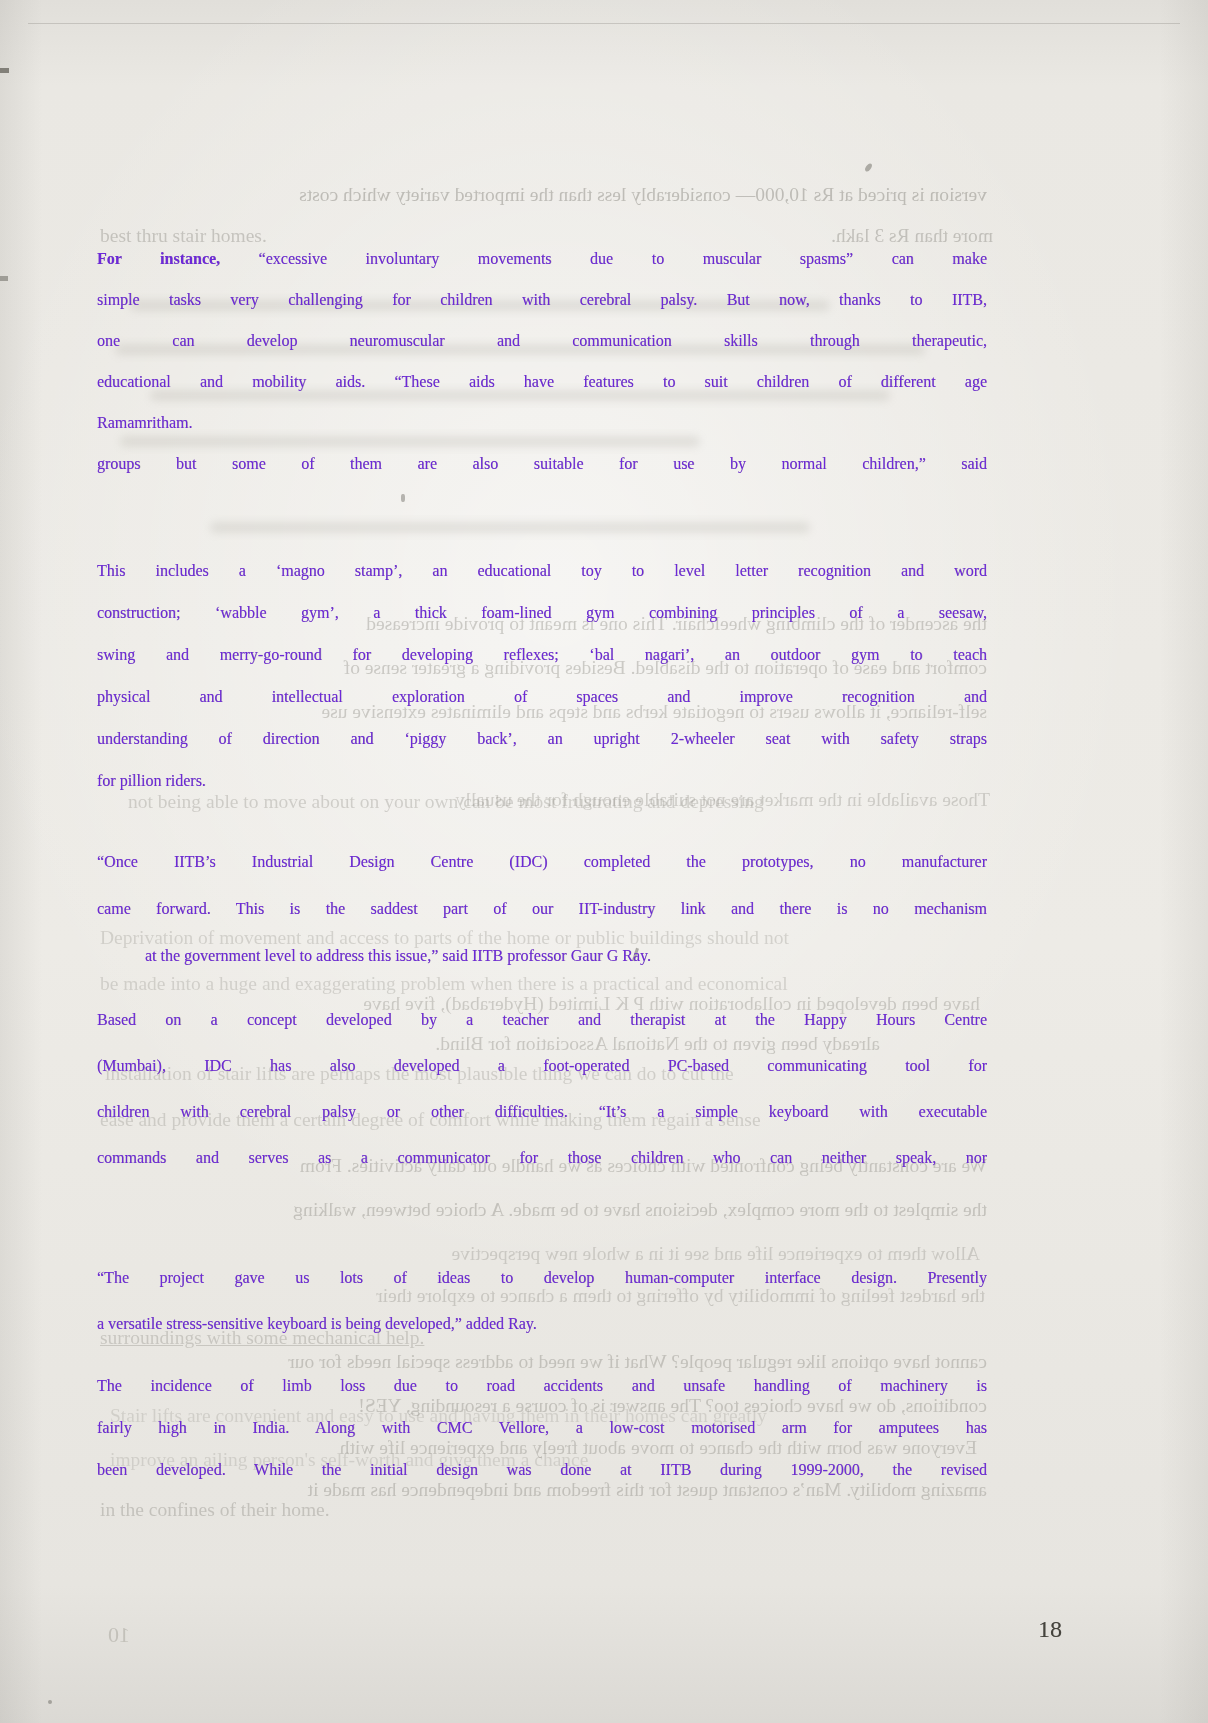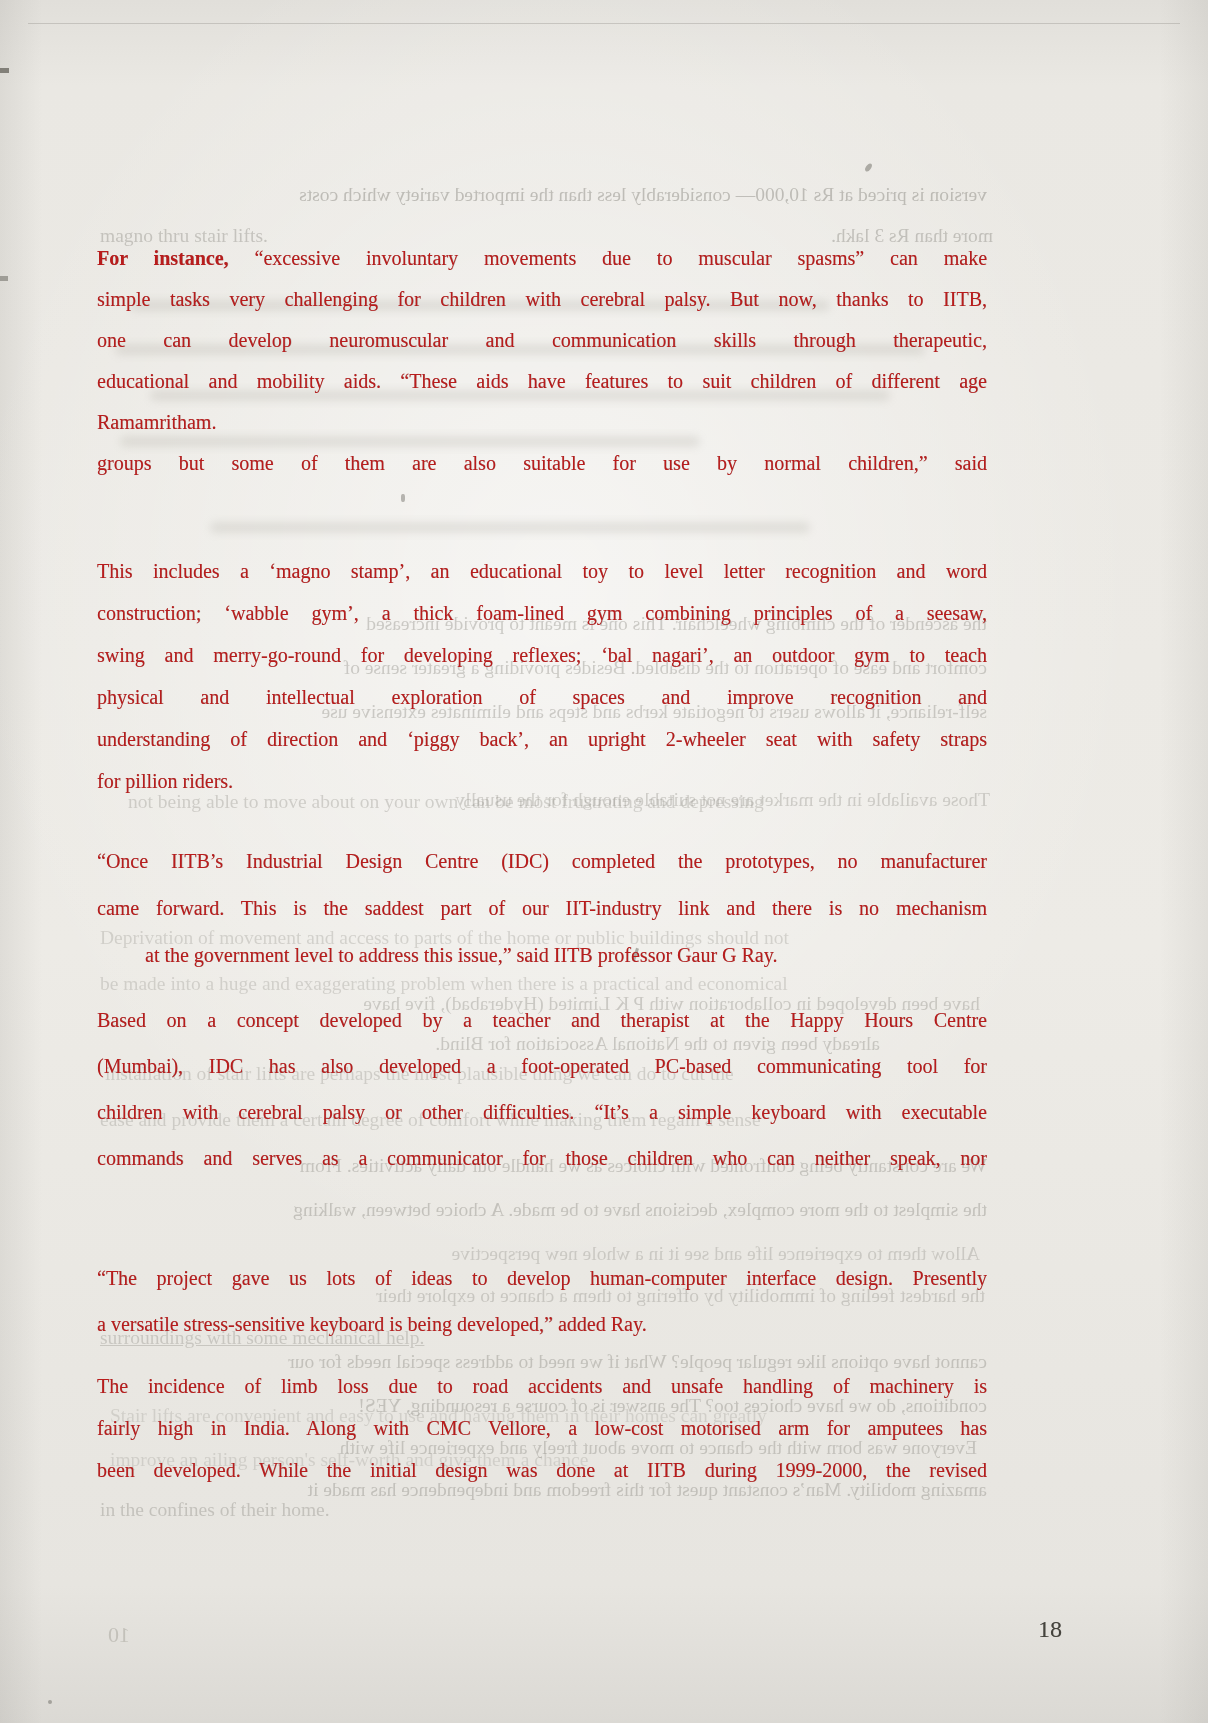--- a/index.html
+++ b/index.html
@@ -10,21 +10,21 @@
     font-family:"Liberation Serif","DejaVu Serif",serif;
   }
   .paper{
     position:absolute;inset:0;
     background:
       radial-gradient(ellipse 780px 920px at 46% 34%, rgba(255,255,255,.55), rgba(255,255,255,0) 75%),
       linear-gradient(90deg, rgba(118,116,110,.12), rgba(118,116,110,0) 3.5%, rgba(118,116,110,0) 96%, rgba(118,116,110,.10)),
       linear-gradient(180deg, #e1dfda 0%, #eae8e3 5%, #edebe6 55%, #e7e5e0 92%, #dbd9d4 100%);
   }
   .scanline{position:absolute;left:28px;top:23px;width:1152px;height:1px;background:rgba(140,138,132,.35);}
-  .para{position:absolute;left:97px;width:890px;color:#b91c1c;font-size:20px;
+  .para{position:absolute;left:97px;width:890px;color:#6d28d9;font-size:16px;
         text-shadow:0.3px 0.3px 0.4px rgba(50,48,42,.35);}
   .line{position:relative;text-align:justify;overflow:hidden;}
   .line::after{content:"";display:inline-block;width:100%;height:0;}
   .line.last{text-align:left;}
   .line.last::after{content:none;}
   .line b{font-weight:bold;}
   .ghost{position:absolute;white-space:nowrap;overflow:hidden;color:#8f8d86;
          filter:blur(0.55px);font-size:19.5px;line-height:24px;height:26px;}
   .ghost.mir{transform:scaleX(-1);}
   .smudge{position:absolute;height:11px;background:#979489;opacity:.2;filter:blur(4px);border-radius:6px;}
@@ -48,21 +48,21 @@
 
 <div class="speck" style="left:0;top:68px;width:9px;height:5px;opacity:.8;"></div>
 <div class="speck" style="left:0;top:276px;width:8px;height:5px;opacity:.55;"></div>
 <div class="speck" style="left:866px;top:163px;width:5px;height:9px;border-radius:50%;transform:rotate(35deg);opacity:.5;"></div>
 <div class="speck" style="left:401px;top:494px;width:4px;height:8px;border-radius:40%;opacity:.45;"></div>
 <div class="speck" style="left:634px;top:948px;width:3px;height:13px;transform:rotate(18deg);opacity:.5;"></div>
 <div class="speck" style="left:48px;top:1700px;width:4px;height:4px;border-radius:50%;opacity:.5;"></div>
 
 <div id="ghost-layer">
     <div class="ghost mir" style="top: 183px; left: 97px; width: 890px; opacity: 0.5;">version is priced at Rs 10,000— considerably less than the imported variety which costs</div>
-    <div class="ghost" style="top: 224px; left: 100px; width: 300px; opacity: 0.42;">magno thru stair lifts.</div>
+    <div class="ghost" style="top: 224px; left: 100px; width: 300px; opacity: 0.42;">best thru stair homes.</div>
     <div class="ghost mir" style="top: 224px; left: 758px; width: 235px; opacity: 0.45;">more than Rs 3 lakh.</div>
     <div class="ghost mir" style="top: 612px; left: 97px; width: 890px; opacity: 0.4;">the ascender of the climbing wheelchair. This one is meant to provide increased</div>
     <div class="ghost mir" style="top: 656px; left: 97px; width: 890px; opacity: 0.4;">comfort and ease of operation to the disabled. Besides providing a greater sense of</div>
     <div class="ghost mir" style="top: 700px; left: 97px; width: 890px; opacity: 0.4;">self-reliance, it allows users to negotiate kerbs and steps and eliminates extensive use</div>
     <div class="ghost" style="top: 744px; left: 128px; width: 870px; opacity: 0.34; margin-top: 46px;">not being able to move about on your own can be most frustrating and depressing</div>
     <div class="ghost mir" style="top: 788px; left: 130px; width: 860px; opacity: 0.36;">Those available in the market are not suitable enough for the usually</div>
     <div class="ghost" style="top: 926px; left: 100px; width: 885px; opacity: 0.3;">Deprivation of movement and access to parts of the home or public buildings should not</div>
     <div class="ghost" style="top: 972px; left: 100px; width: 885px; opacity: 0.3;">be made into a huge and exaggerating problem when there is a practical and economical</div>
     <div class="ghost mir" style="top: 992px; left: 110px; width: 870px; opacity: 0.38;">have been developed in collaboration with P K Limited (Hyderabad), five have</div>
     <div class="ghost mir" style="top: 1032px; left: 240px; width: 640px; opacity: 0.4;">already been given to the National Association for Blind.</div>

